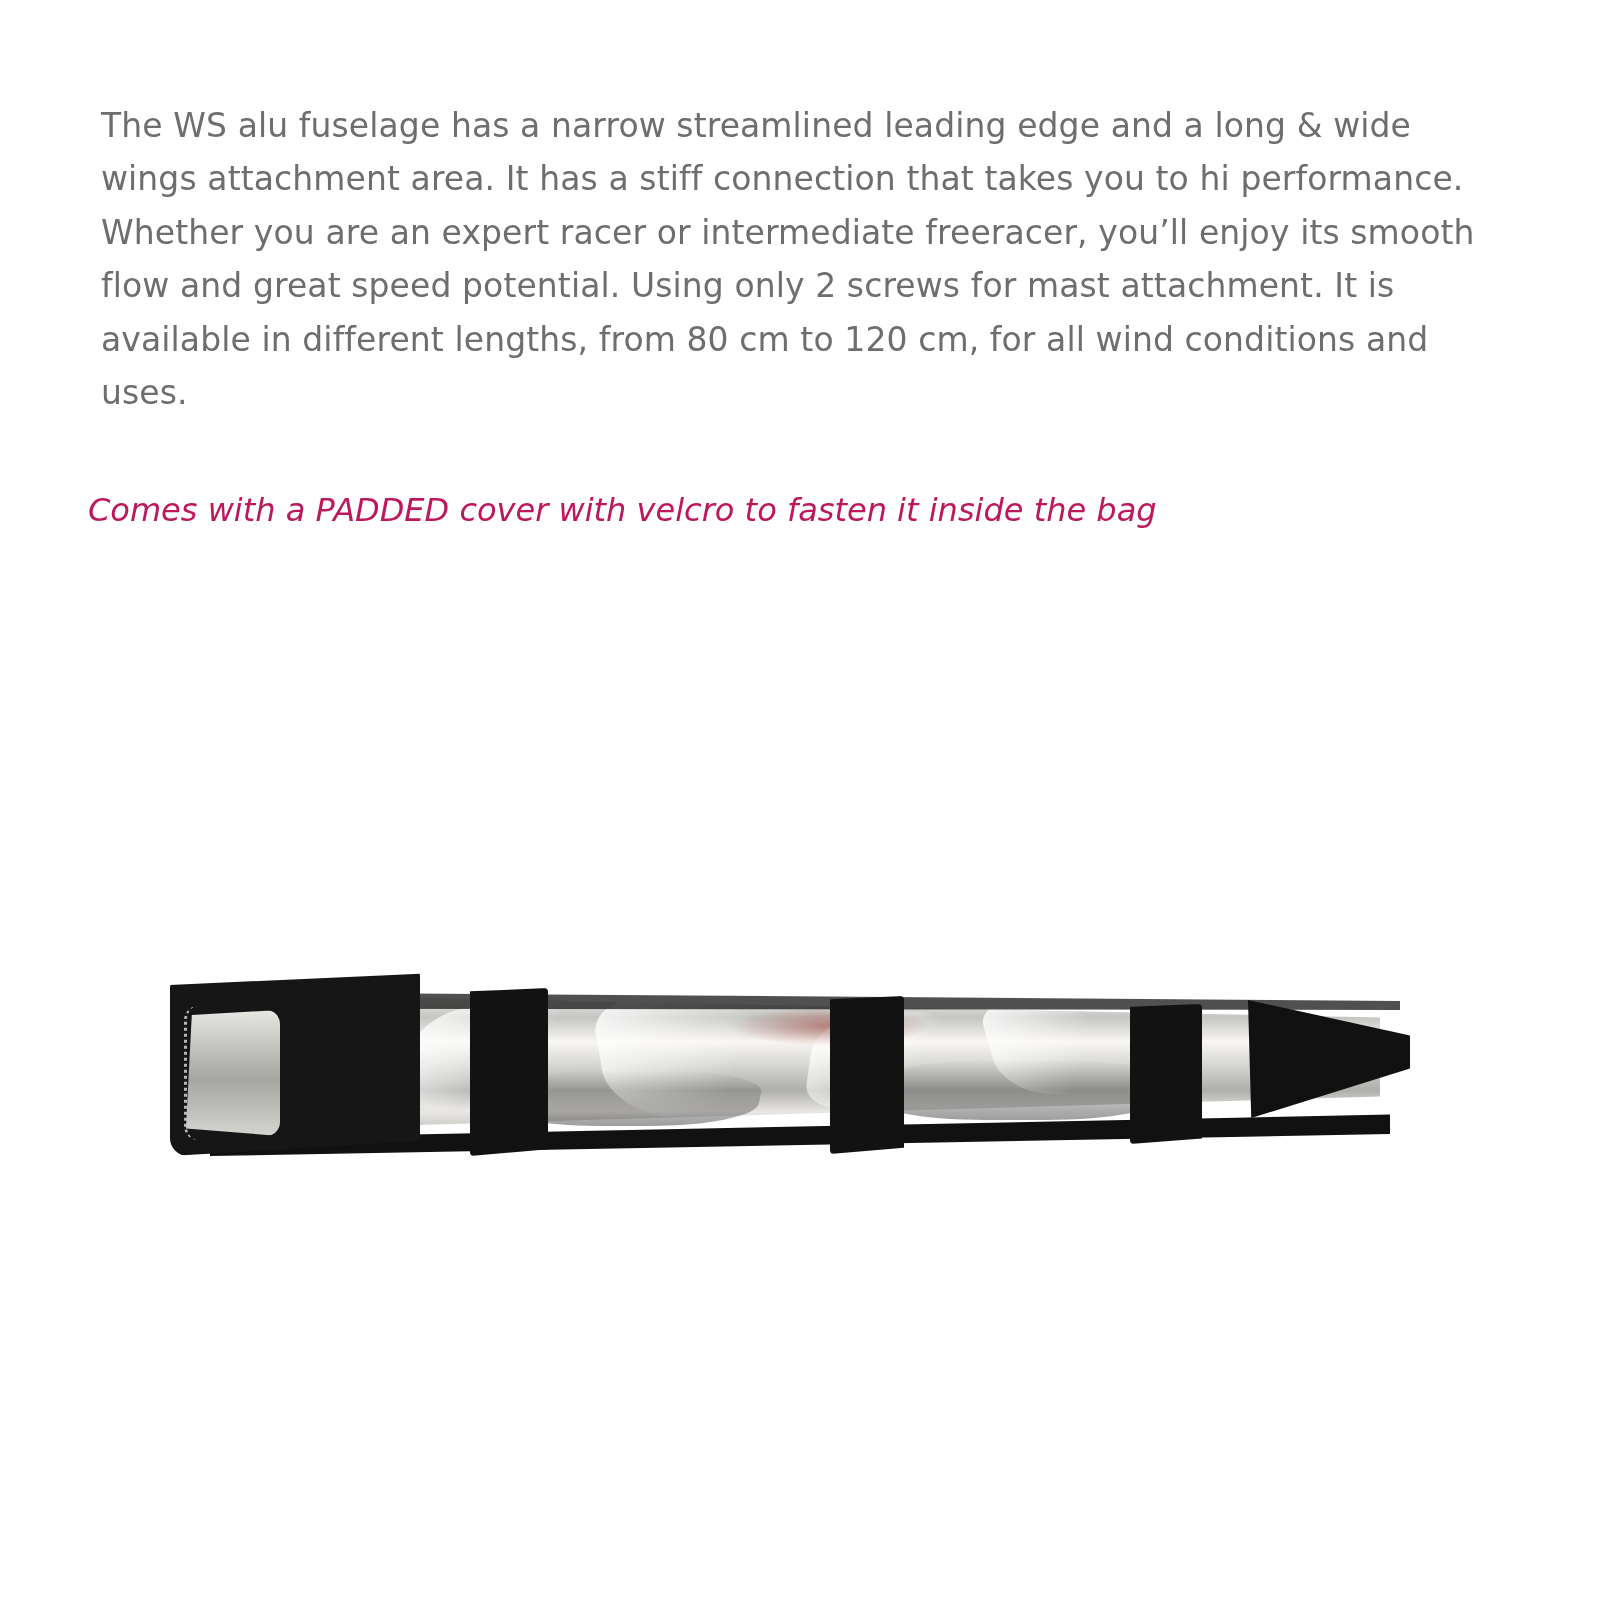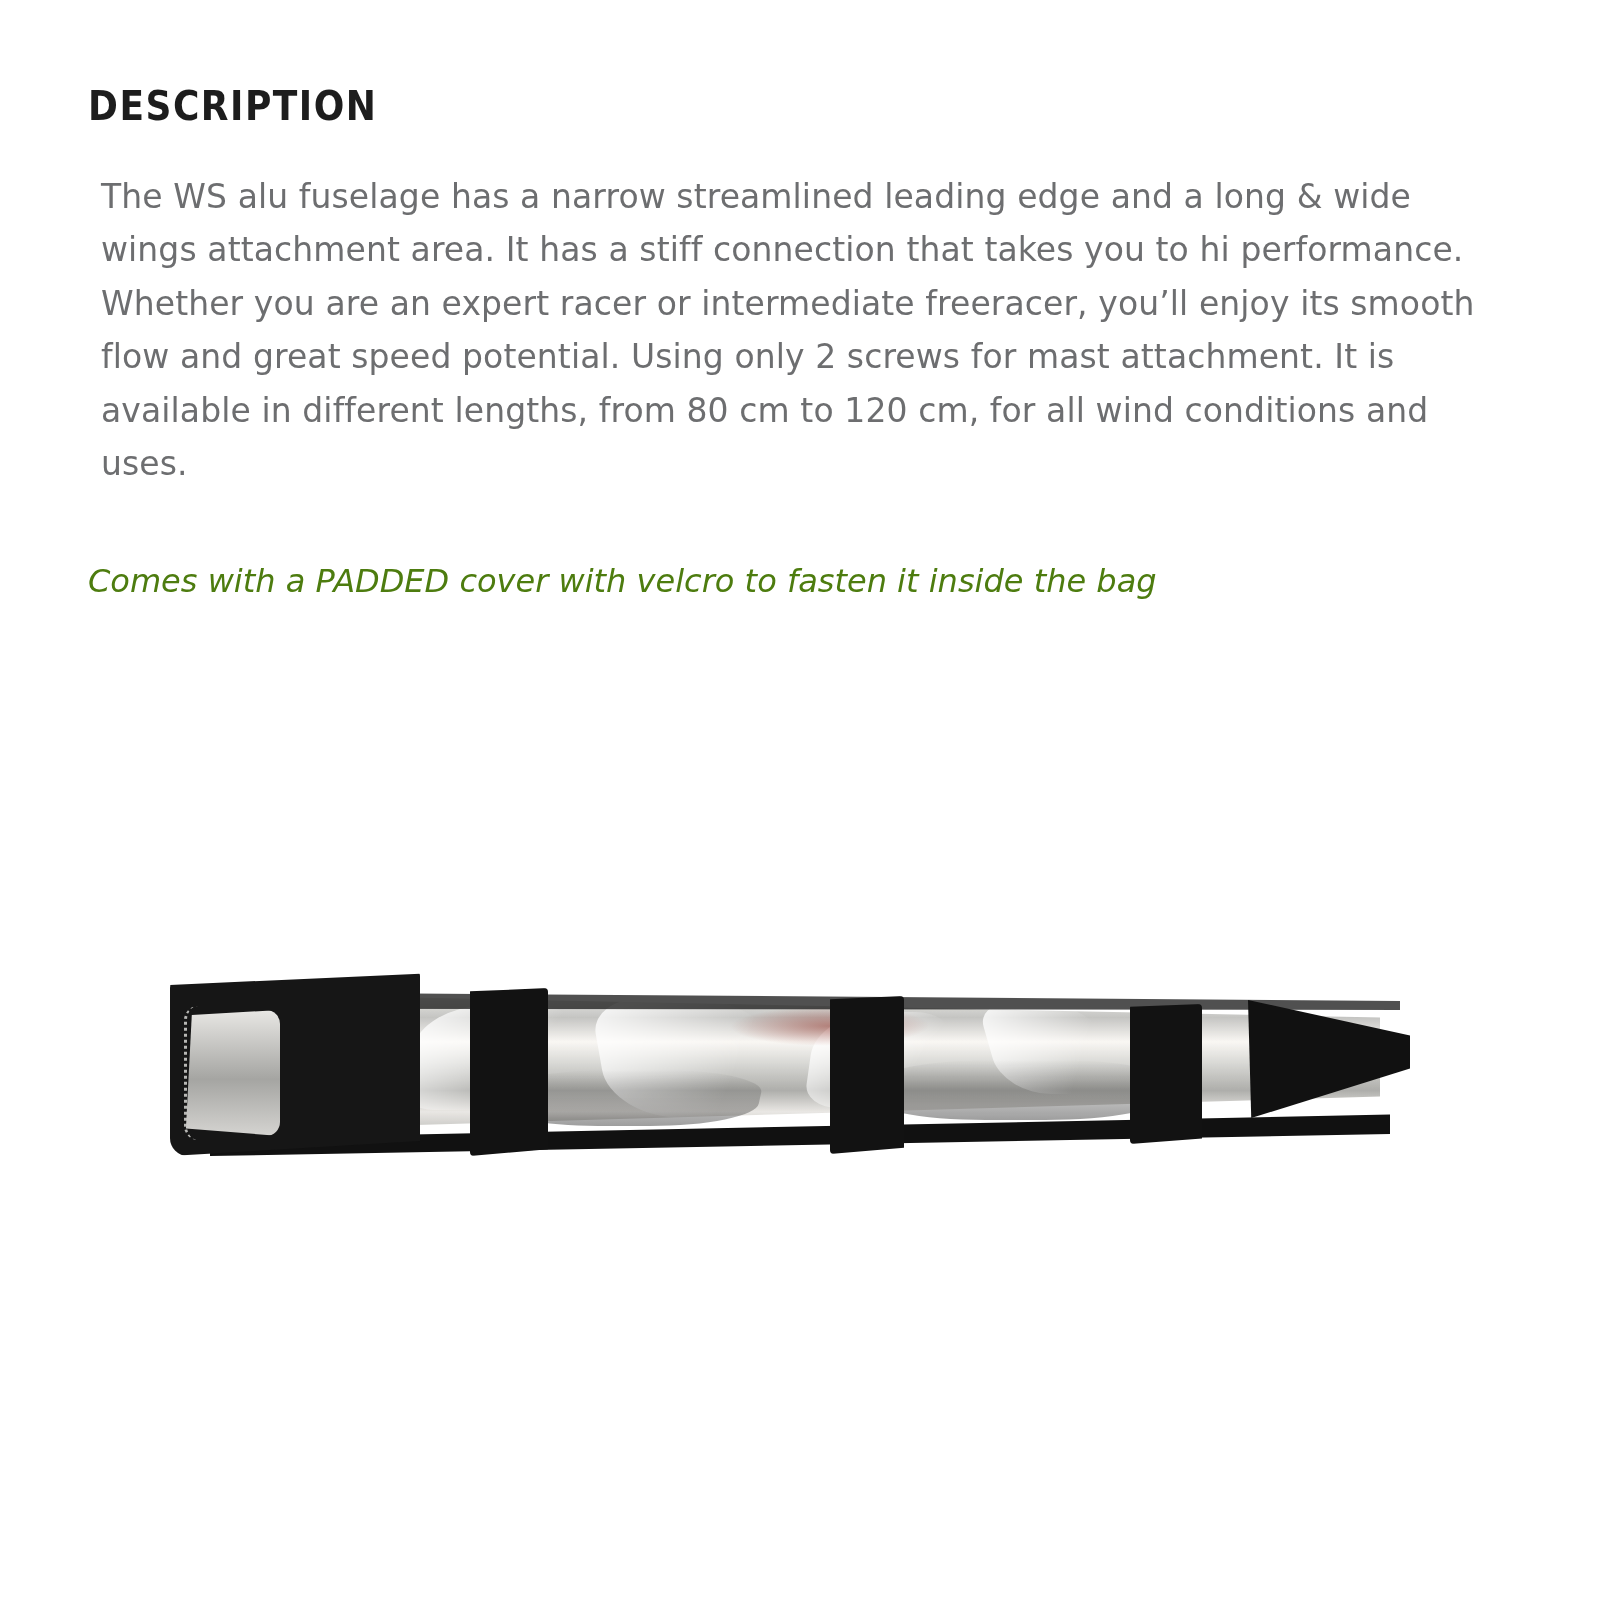--- a/index.html
+++ b/index.html
@@ -41,21 +41,21 @@
     color: #6d6e70;
     font-weight: 400;
     margin: 13px;
     width: 1380px;
     letter-spacing: 0.1px;
   }
   .note-text {
     font-family: "DejaVu Sans", sans-serif;
     font-size: 32px;
     line-height: 1.5;
-    color: #4d7c0f;
+    color: #be185d;
     font-style: italic;
     margin: 66px 0 0 0;
     width: 1380px;
   }
 
   
   .photo-wrap {
     position: absolute;
     left: 150px;
     top: 930px;
@@ -183,21 +183,20 @@
     clip-path: polygon(0% 40%, 100% 70%, 100% 100%, 0% 96%);
     opacity: .75;
   }
 </style>
 </head>
 <body>
 
 <div class="page">
 
   <div class="content">
-    <h2 class="section-title">DESCRIPTION</h2>
 
     <p class="body-text">The WS alu fuselage has a narrow streamlined leading edge and a long &amp; wide wings attachment area. It has a stiff connection that takes you to hi performance. Whether you are an expert racer or intermediate freeracer, you’ll enjoy its smooth flow and great speed potential. Using only 2 screws for mast attachment. It is available in different lengths, from 80 cm to 120 cm, for all wind conditions and uses.</p>
 
     <p class="note-text">Comes with a PADDED cover with velcro to fasten it inside the bag</p>
   </div>
 
   <div class="photo-wrap">
     <div class="bag">
       <div class="tube"></div>
       <div class="crinkle c1"></div>

